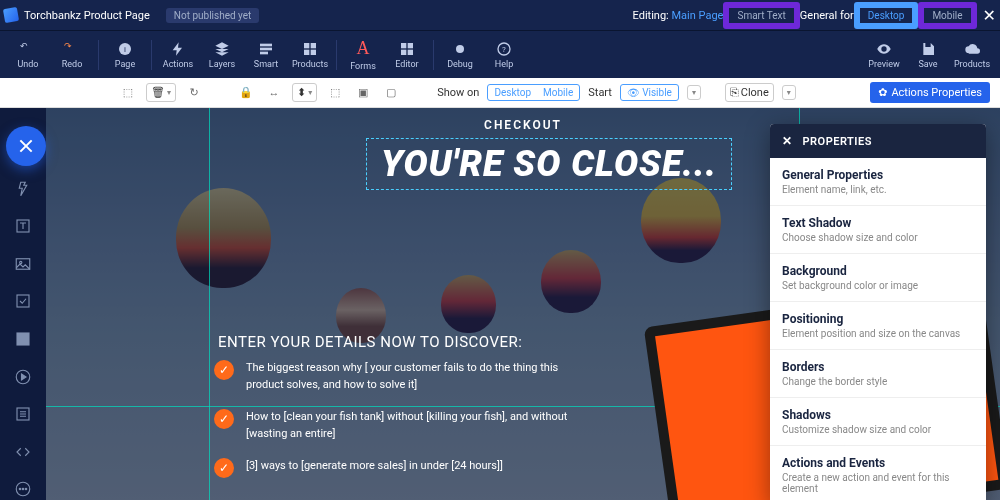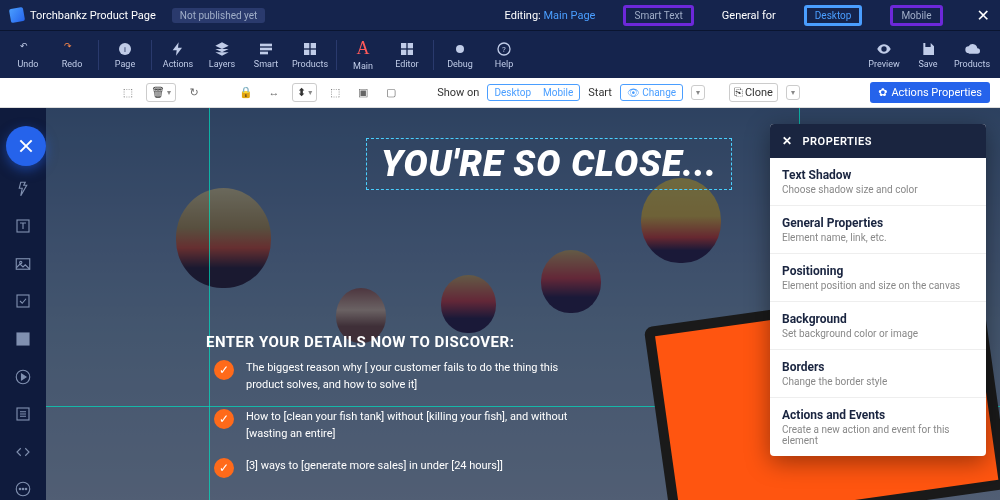--- a/index.html
+++ b/index.html
@@ -1,23 +1,23 @@
 <!DOCTYPE html>
 <html><head>
 <meta charset="utf-8">
 <style>
 *{margin:0;padding:0;box-sizing:border-box;font-family:-apple-system,BlinkMacSystemFont,"Segoe UI",Roboto,sans-serif}
 body{width:1000px;height:500px;overflow:hidden;background:#0f1b3d}
-.topbar{height:30px;background:#15244d;display:flex;align-items:center;padding:0 10px;color:#fff;font-size:11px}
+.topbar{height:30px;background:#15244d;display:flex;align-items:center;padding:0 4px;color:#fff;font-size:11px}
 .logo-wrap{display:flex;align-items:center;gap:6px}
 .logo{width:14px;height:14px;background:linear-gradient(135deg,#4a9eff,#2563eb);border-radius:2px;transform:rotate(-10deg)}
 .status-badge{background:#2a3a6d;color:#a0aec8;padding:2px 8px;border-radius:3px;font-size:10px;margin-left:10px}
-.topbar-right{margin-left:auto;display:flex;align-items:center;gap:28px}
+.topbar-right{margin-left:auto;display:flex;align-items:center;gap:0}
 .link-blue{color:#4a9eff}
-.design-btn{border:3px solid #6d28d9;padding:2px 8px;border-radius:3px;font-size:10px;cursor:pointer;background:transparent;color:#a0aec8}
+.design-btn{border:6px solid #6d28d9;padding:2px 8px;border-radius:3px;font-size:10px;cursor:pointer;background:transparent;color:#a0aec8}
 .design-btn.active{border-color:#4a9eff;color:#4a9eff}
 .close-x{font-size:16px;cursor:pointer;margin-left:6px}
 .toolbar{height:48px;background:#15244d;display:flex;align-items:center;padding:0 6px;border-top:1px solid #0a1530}
 .tool{display:flex;flex-direction:column;align-items:center;justify-content:center;min-width:44px;height:44px;color:#c0cce8;font-size:9px;cursor:pointer;gap:2px}
 .tool svg,.tool .ico{width:16px;height:16px;fill:#c0cce8}
 .tool-sep{width:1px;height:30px;background:#2a3a6d;margin:0 4px}
 .secondbar{height:30px;background:#fff;display:flex;align-items:center;padding:0 10px;font-size:11px;color:#333;gap:8px;border-bottom:1px solid #ddd}
 .icon-btn{width:20px;height:20px;display:flex;align-items:center;justify-content:center;cursor:pointer;color:#666;border:none;background:none}
 .dd{border:1px solid #ccc;border-radius:3px;padding:2px 4px;display:flex;align-items:center;gap:2px;cursor:pointer;font-size:11px}
 .pill-blue{border:1px solid #4a9eff;color:#4a9eff;padding:2px 6px;border-radius:3px;font-size:10px;cursor:pointer}
@@ -41,21 +41,21 @@
 .b4{width:60px;height:63px;left:495px;top:142px;background:linear-gradient(180deg,#d0b060 0%,#d04040 45%,#302040 75%)}
 .b5{width:80px;height:85px;left:595px;top:70px;background:linear-gradient(180deg,#e8d050 0%,#e8c040 45%,#d84030 70%,#302040 85%)}
 .overlay{position:absolute;inset:0;background:rgba(10,20,50,.55)}
 .guide-v{position:absolute;top:0;bottom:0;width:1px;background:#00e0c0;opacity:.7}
 .guide-h{position:absolute;left:0;right:0;height:1px;background:#00e0c0;opacity:.7}
 .laptop{position:absolute;right:-40px;bottom:-60px;width:380px;height:260px;transform:rotate(-8deg)}
 .laptop-screen{position:absolute;width:340px;height:210px;background:#ff5510;border:10px solid #1a1a1a;border-radius:8px}
 .content{position:absolute;inset:0;color:#fff;z-index:3}
 .checkout{position:absolute;left:0;right:0;top:10px;text-align:center;font-size:12px;font-weight:600;letter-spacing:2px}
 .headline{position:absolute;left:320px;top:30px;font-size:36px;font-weight:900;font-style:italic;letter-spacing:1px;border:1px dashed #4ad0ff;padding:4px 14px}
-.subhead{position:absolute;left:160px;top:225px;font-size:15px;font-weight:700;letter-spacing:.5px}
+.subhead{position:absolute;left:172px;top:225px;font-size:15px;font-weight:400;letter-spacing:.5px}
 .bullets{position:absolute;left:168px;top:252px;width:360px}
 .bullet{display:flex;gap:12px;margin-bottom:16px;font-size:11px;line-height:1.5}
 .check{width:20px;height:20px;border-radius:50%;background:#ff6a1a;flex-shrink:0;display:flex;align-items:center;justify-content:center;color:#fff;font-size:12px}
 .panel{position:absolute;right:14px;top:16px;width:216px;background:#fff;border-radius:4px;box-shadow:0 6px 24px rgba(0,0,0,.4);z-index:10;overflow:hidden}
 .panel-head{background:#1a2540;color:#fff;padding:10px 12px;font-size:11px;font-weight:600;letter-spacing:.5px;display:flex;align-items:center;gap:10px}
 .panel-close{cursor:pointer;font-size:12px}
 .panel-sec{padding:10px 12px;border-bottom:1px solid #eee;cursor:pointer}
 .panel-sec:last-child{border-bottom:none}
 .panel-sec-title{font-size:12px;font-weight:700;color:#1a2540;margin-bottom:2px}
 .panel-sec-desc{font-size:10px;color:#888}
@@ -123,21 +123,21 @@
         <rect x="3" y="3" width="8" height="8"></rect>
         <rect x="13" y="3" width="8" height="8"></rect>
         <rect x="3" y="13" width="8" height="8"></rect>
         <rect x="13" y="13" width="8" height="8"></rect>
       </svg>
       <span>Products</span>
     </div>
   <div class="tool-sep"></div>
   <div class="tool">
       <span style="font-size:18px;font-family:serif;color:#ff5a5a">A</span>
-      <span>Main</span>
+      <span>Forms</span>
     </div>
   <div class="tool">
       <svg viewBox="0 0 24 24">
         <rect x="3" y="3" width="8" height="8"></rect>
         <rect x="13" y="3" width="8" height="8"></rect>
         <rect x="3" y="13" width="8" height="8"></rect>
         <rect x="13" y="13" width="8" height="8"></rect>
       </svg>
       <span>Editor</span>
     </div>
@@ -189,21 +189,21 @@
   <span class="icon-btn">⬚</span>
   <span class="icon-btn">▣</span>
   <span class="icon-btn">▢</span>
   <span style="width:20px"></span>
   <span>Show on</span>
   <div class="pill-group">
       <span>Desktop</span>
       <span>Mobile</span>
     </div>
   <span>Start</span>
-  <span class="pill-blue">👁 <span>Change</span></span>
+  <span class="pill-blue">👁 <span>Visible</span></span>
   <span class="dd">
       <span class="caret">▾</span>
     </span>
   <span style="width:8px"></span>
   <span class="dd">⎘ <span>Clone</span></span>
   <span class="dd">
       <span class="caret">▾</span>
     </span>
   <button class="elem-props">✿ <span>Actions Properties</span></button>
 </div>
@@ -276,20 +276,21 @@
     <div class="balloon b5"></div>
     <div class="overlay"></div>
     <div class="guide-v" style="left:163px"></div>
     <div class="guide-v" style="right:200px"></div>
     <div class="guide-h" style="top:298px"></div>
     <div class="laptop">
         <div class="laptop-screen"></div>
       </div>
 
     <div class="content">
+      <div class="checkout">CHECKOUT</div>
       <div class="headline">YOU'RE SO CLOSE...</div>
       <div class="subhead">ENTER YOUR DETAILS NOW TO DISCOVER:</div>
       <div class="bullets">
         <div class="bullet">
             <div class="check">✓</div>
             <div>The biggest reason why [ your customer fails to do the thing this product solves, and how to solve it]</div>
           </div>
         <div class="bullet">
             <div class="check">✓</div>
             <div>How to [clean your fish tank] without [killing your fish], and without [wasting an entire]</div>
@@ -300,38 +301,42 @@
           </div>
       </div>
     </div>
 
     <div class="panel">
       <div class="panel-head">
           <span class="panel-close">✕</span>
           <span>PROPERTIES</span>
         </div>
       <div class="panel-sec">
+          <div class="panel-sec-title">General Properties</div>
+          <div class="panel-sec-desc">Element name, link, etc.</div>
+        </div>
+      <div class="panel-sec">
           <div class="panel-sec-title">Text Shadow</div>
           <div class="panel-sec-desc">Choose shadow size and color</div>
         </div>
       <div class="panel-sec">
-          <div class="panel-sec-title">General Properties</div>
-          <div class="panel-sec-desc">Element name, link, etc.</div>
+          <div class="panel-sec-title">Background</div>
+          <div class="panel-sec-desc">Set background color or image</div>
         </div>
       <div class="panel-sec">
           <div class="panel-sec-title">Positioning</div>
           <div class="panel-sec-desc">Element position and size on the canvas</div>
         </div>
       <div class="panel-sec">
-          <div class="panel-sec-title">Background</div>
-          <div class="panel-sec-desc">Set background color or image</div>
-        </div>
-      <div class="panel-sec">
           <div class="panel-sec-title">Borders</div>
           <div class="panel-sec-desc">Change the border style</div>
         </div>
       <div class="panel-sec">
+          <div class="panel-sec-title">Shadows</div>
+          <div class="panel-sec-desc">Customize shadow size and color</div>
+        </div>
+      <div class="panel-sec">
           <div class="panel-sec-title">Actions and Events</div>
           <div class="panel-sec-desc">Create a new action and event for this element</div>
         </div>
     </div>
   </div>
 </div>
 
 </body></html>

